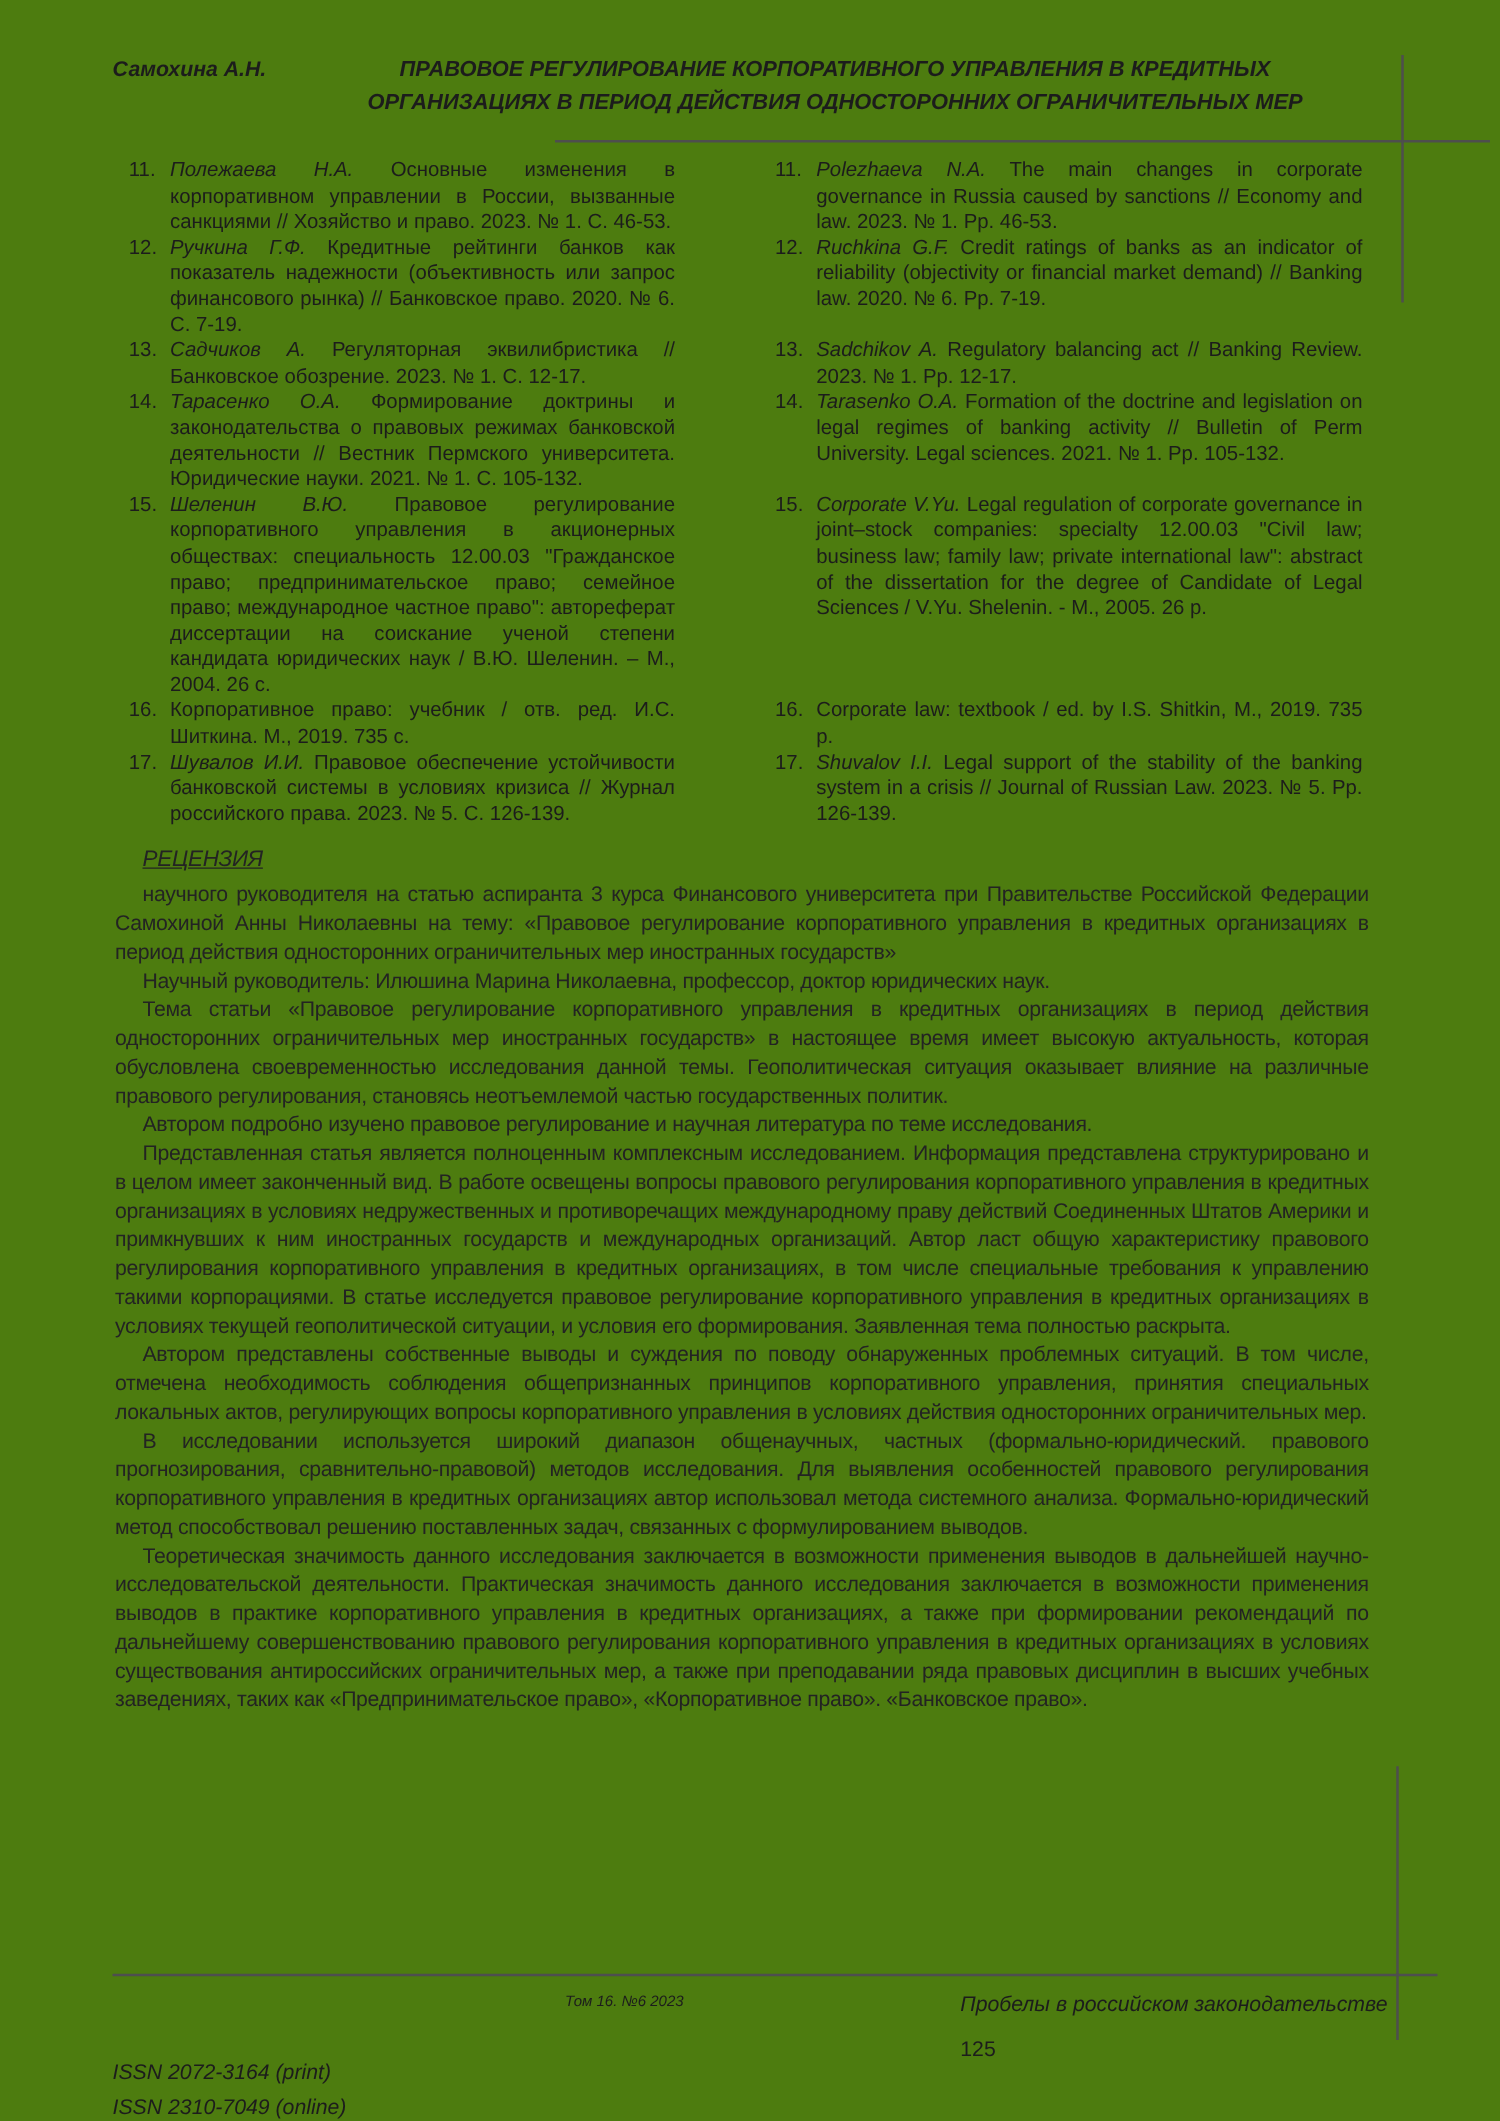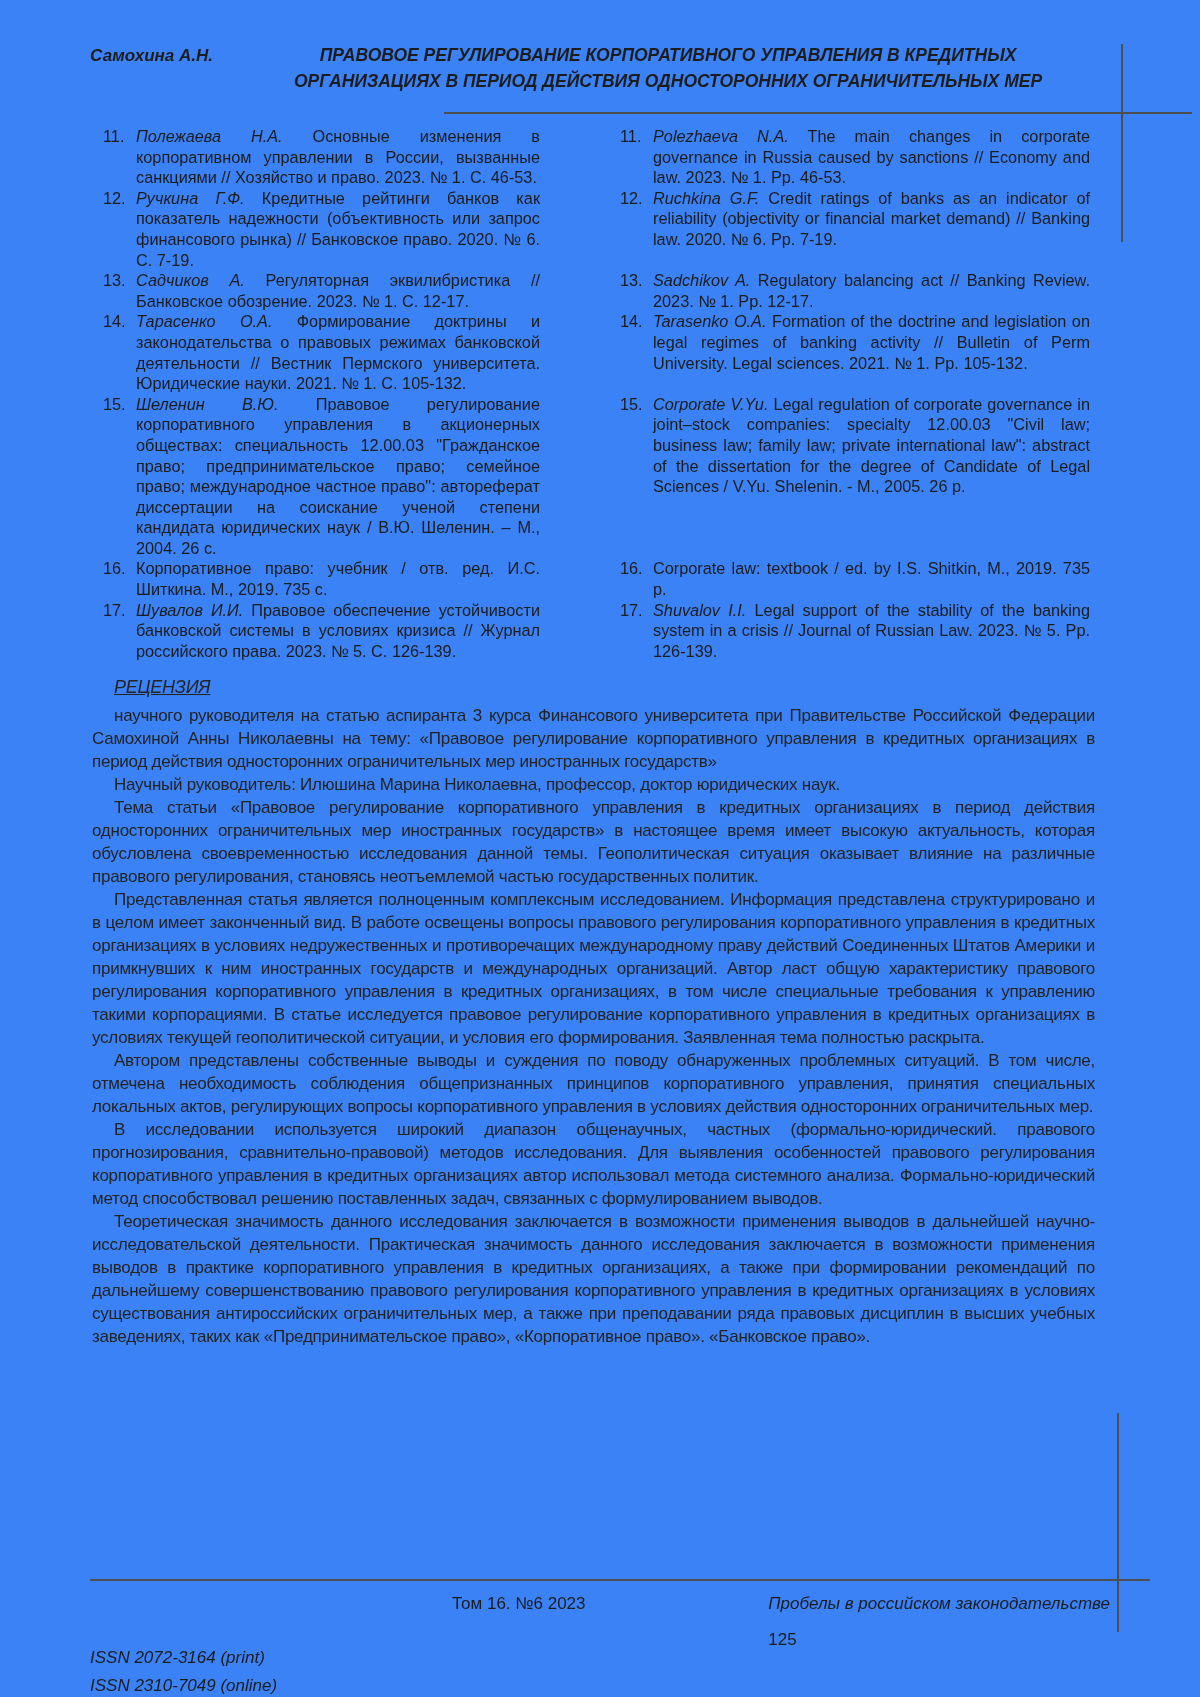--- a/index.html
+++ b/index.html
@@ -1,19 +1,19 @@
 <!DOCTYPE html>
 <html lang="ru"><head>
 <meta charset="utf-8">
 <style>
   html,body{margin:0;padding:0;background:#ffffff;}
   .page{
     position:relative;
     width:1200px;height:1697px;
-    background:#3b82f6;
+    background:#4d7c0f;
     font-family:"Liberation Sans","DejaVu Sans",sans-serif;
     color:#1c1c1c;
     overflow:hidden;
   }
   
   .running-author{
     position:absolute;left:90px;top:46px;
     font-size:17px;font-weight:bold;font-style:italic;
   }
   .running-title{
@@ -62,21 +62,21 @@
   .footer-rule{
     position:absolute;left:90px;top:1579px;width:1060px;height:2px;
     background:#4e4e4e;
   }
   .footer-issn{
     position:absolute;left:90px;top:1644px;
     font-size:17px;font-style:italic;line-height:28px;
   }
   .footer-volume{
     position:absolute;left:452px;top:1594px;
-    font-size:17px;
+    font-size:12px;font-style:italic;
   }
   .footer-right{
     position:absolute;right:90px;top:1594px;
     display:flex;align-items:baseline;gap:16px;
     font-size:17px;
     flex-direction:column;
   }
   .footer-journal{font-style:italic;}
   .footer-pageno{font-style:normal;}
 </style>
@@ -170,20 +170,21 @@
       </div>
     </div>
 
   </section>
 
   <section class="review">
     <div class="review-heading">РЕЦЕНЗИЯ</div>
     <p>научного руководителя на статью аспиранта 3 курса Финансового университета при Правительстве Российской Федерации Самохиной Анны Николаевны на тему: «Правовое регулирование корпоративного управления в кредитных организациях в период действия односторонних ограничительных мер иностранных государств»</p>
     <p>Научный руководитель: Илюшина Марина Николаевна, профессор, доктор юридических наук.</p>
     <p>Тема статьи «Правовое регулирование корпоративного управления в кредитных организациях в период действия односторонних ограничительных мер иностранных государств» в настоящее время имеет высокую актуальность, которая обусловлена своевременностью исследования данной темы. Геополитическая ситуация оказывает влияние на различные правового регулирования, становясь неотъемлемой частью государственных политик.</p>
+    <p>Автором подробно изучено правовое регулирование и научная литература по теме исследования.</p>
     <p>Представленная статья является полноценным комплексным исследованием. Информация представлена структурировано и в целом имеет законченный вид. В работе освещены вопросы правового регулирования корпоративного управления в кредитных организациях в условиях недружественных и противоречащих международному праву действий Соединенных Штатов Америки и примкнувших к ним иностранных государств и международных организаций. Автор ласт общую характеристику правового регулирования корпоративного управления в кредитных организациях, в том числе специальные требования к управлению такими корпорациями. В статье исследуется правовое регулирование корпоративного управления в кредитных организациях в условиях текущей геополитической ситуации, и условия его формирования. Заявленная тема полностью раскрыта.</p>
     <p>Автором представлены собственные выводы и суждения по поводу обнаруженных проблемных ситуаций. В том числе, отмечена необходимость соблюдения общепризнанных принципов корпоративного управления, принятия специальных локальных актов, регулирующих вопросы корпоративного управления в условиях действия односторонних ограничительных мер.</p>
     <p>В исследовании используется широкий диапазон общенаучных, частных (формально-юридический. правового прогнозирования, сравнительно-правовой) методов исследования. Для выявления особенностей правового регулирования корпоративного управления в кредитных организациях автор использовал метода системного анализа. Формально-юридический метод способствовал решению поставленных задач, связанных с формулированием выводов.</p>
     <p>Теоретическая значимость данного исследования заключается в возможности применения выводов в дальнейшей научно-исследовательской деятельности. Практическая значимость данного исследования заключается в возможности применения выводов в практике корпоративного управления в кредитных организациях, а также при формировании рекомендаций по дальнейшему совершенствованию правового регулирования корпоративного управления в кредитных организациях в условиях существования антироссийских ограничительных мер, а также при преподавании ряда правовых дисциплин в высших учебных заведениях, таких как «Предпринимательское право», «Корпоративное право». «Банковское право».</p>
   </section>
 
   <div class="footer-rule"></div>
 
   <div class="footer-issn">
     <div>ISSN 2072-3164 (print)</div>

